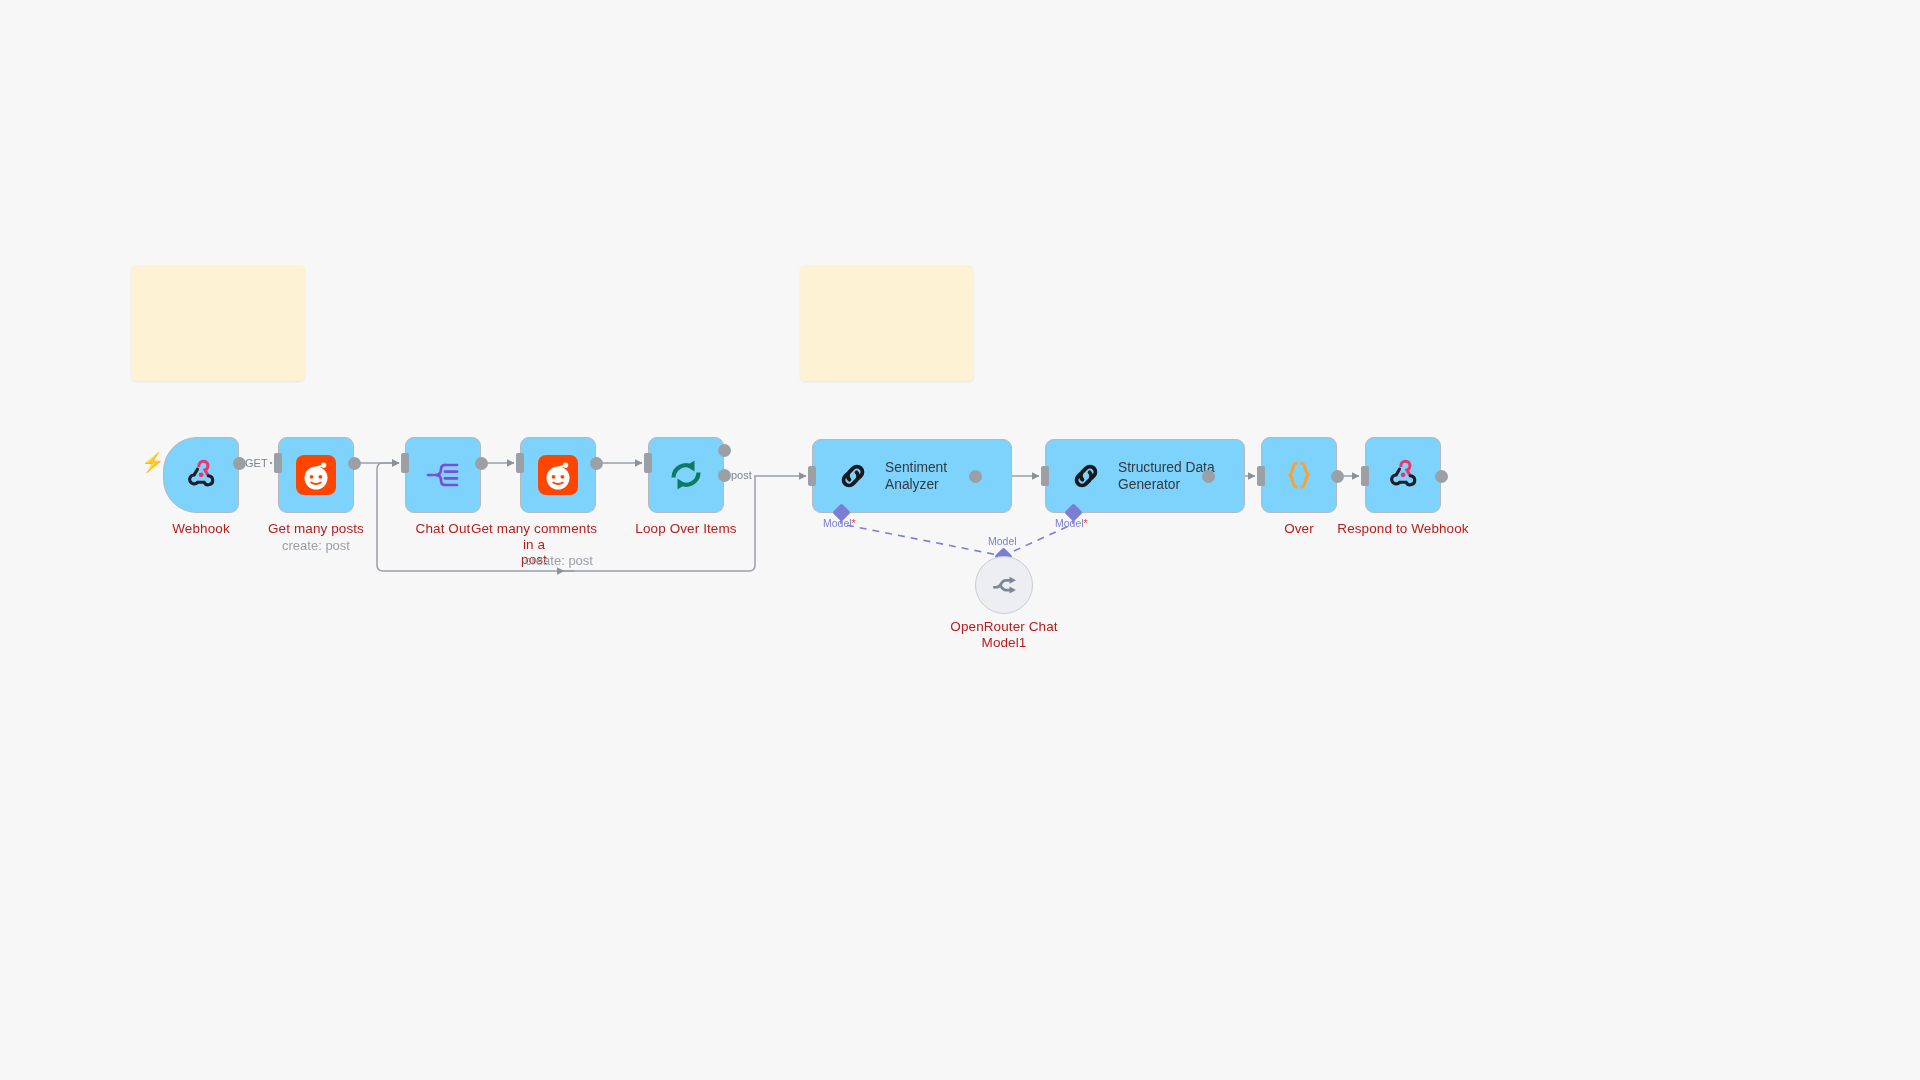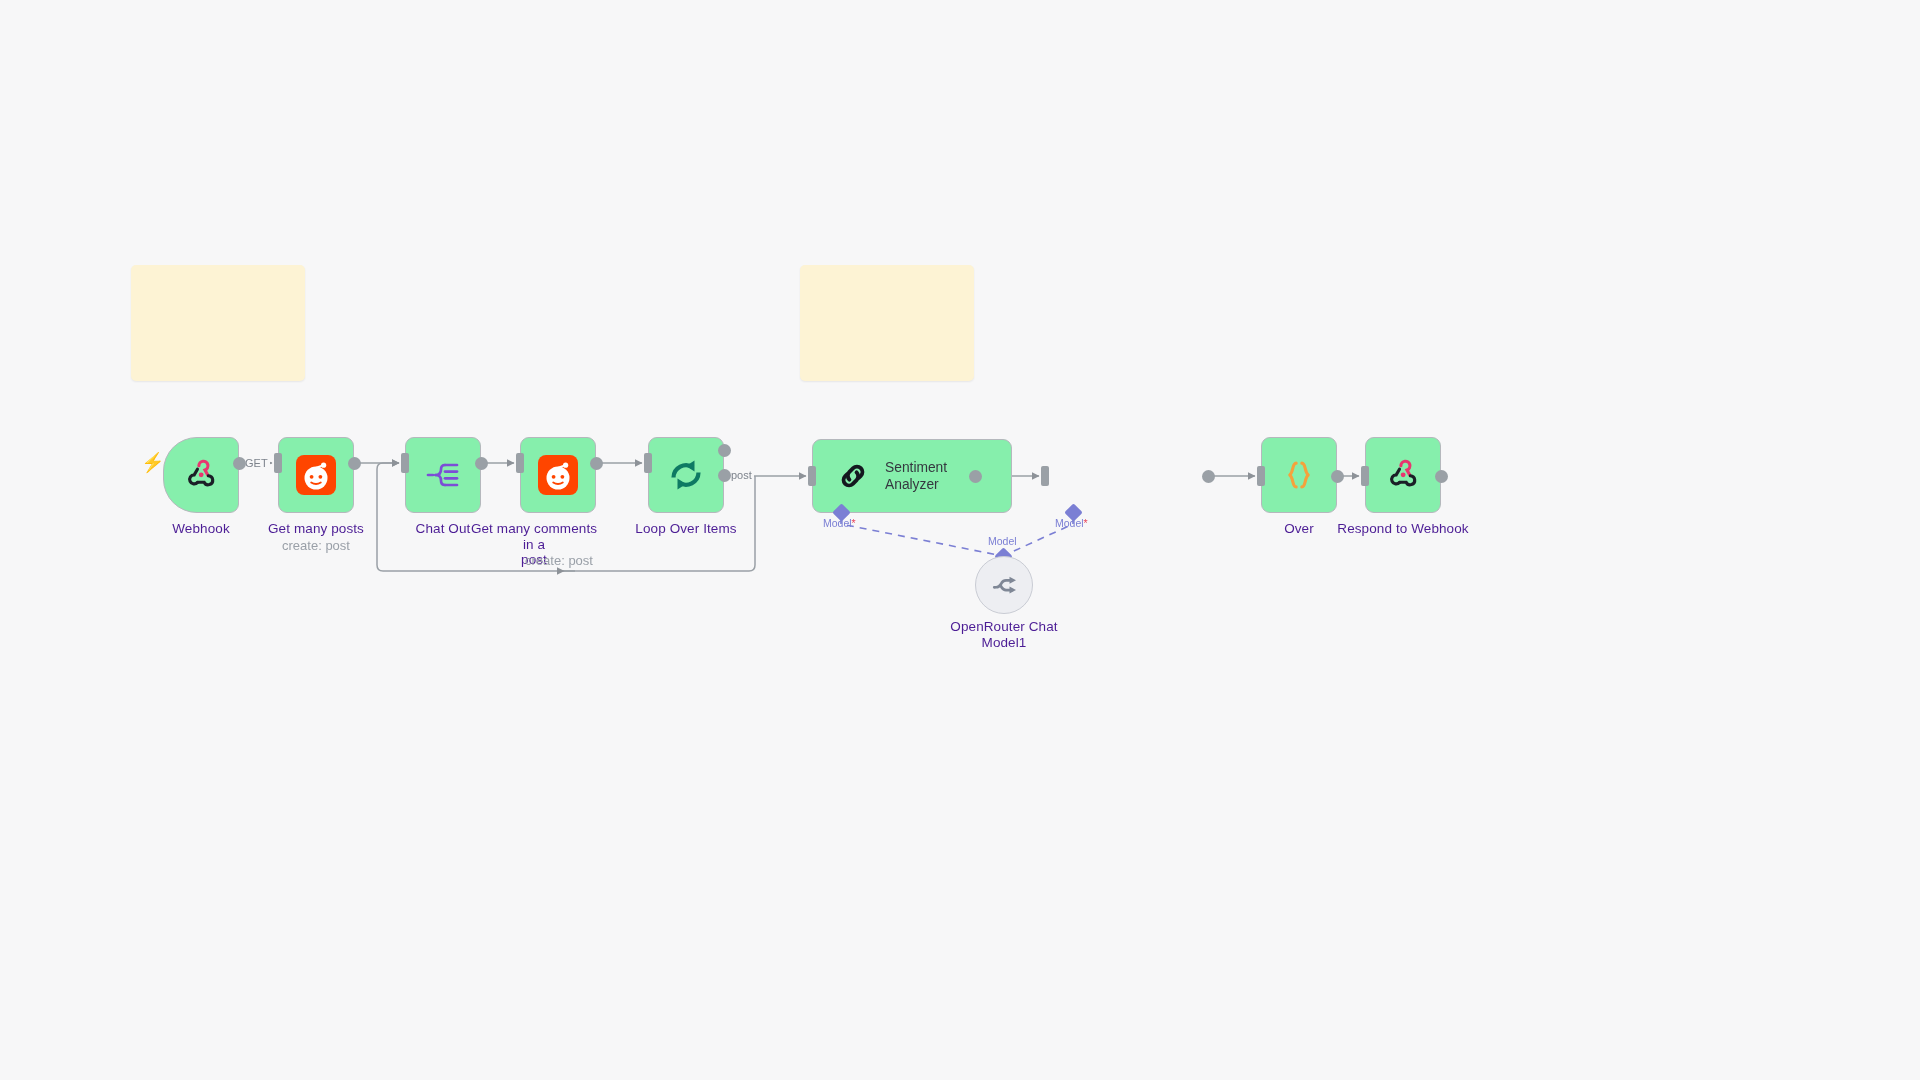--- a/index.html
+++ b/index.html
@@ -18,41 +18,41 @@
     border-radius:5px;
     box-shadow:0 1px 2px rgba(0,0,0,.07);
   }
 
   
   #edges { position:absolute; left:0; top:0; width:1920px; height:1080px; pointer-events:none; }
 
   
   .node {
     position:absolute;
-    background:#86efac;
+    background:#7dd3fc;
     border:1.4px solid #b5b8bd;
     border-radius:9px;
     display:flex; align-items:center; justify-content:center;
   }
   .node.sq { width:76px; height:76px; }
   .node.trigger { width:76px; height:76px; border-radius:34px 9px 9px 34px; }
   .node.wide {
     width:200px; height:74px;
     justify-content:flex-start; gap:14px; padding-left:22px;
   }
   .node.circle {
     width:58px; height:58px; border-radius:50%;
     background:#edeef2; border:1.4px solid #c9ccd4;
   }
 
   .nlabel {
     position:absolute;
     text-align:center;
     font-size:13.5px;
-    color:#4c1d95;
+    color:#b91c1c;
     line-height:15.5px;
     letter-spacing:.1px;
     white-space:pre-line;
   }
   .nsub {
     position:absolute;
     text-align:center;
     font-size:13px;
     color:#9aa0a8;
     line-height:14px;
@@ -210,20 +210,30 @@
         <path d="M9.6 14.4 A3.6 3.6 0 0 1 9.6 9.3 L12.1 6.8 A3.6 3.6 0 0 1 17.2 11.9 L16.0 13.1"></path>
         <path d="M14.4 9.6 A3.6 3.6 0 0 1 14.4 14.7 L11.9 17.2 A3.6 3.6 0 0 1 6.8 12.1 L8.0 10.9"></path>
       </g>
     </svg>
     <div class="wide-title">Sentiment
 Analyzer</div>
   </div>
   <div class="diamond" style="left:835px;top:506px;"></div>
   <div class="sublabel" style="left:823px;top:517px;"><span>Model</span><span class="req">*</span></div>
 
+  <div class="node wide" style="left:1045px;top:439px;">
+    <svg width="36" height="36" viewBox="0 0 24 24">
+      <g fill="none" stroke="#14181f" stroke-width="2.6" stroke-linecap="round">
+        <path d="M9.6 14.4 A3.6 3.6 0 0 1 9.6 9.3 L12.1 6.8 A3.6 3.6 0 0 1 17.2 11.9 L16.0 13.1"></path>
+        <path d="M14.4 9.6 A3.6 3.6 0 0 1 14.4 14.7 L11.9 17.2 A3.6 3.6 0 0 1 6.8 12.1 L8.0 10.9"></path>
+      </g>
+    </svg>
+    <div class="wide-title">Structured Data
+Generator</div>
+  </div>
   <div class="diamond" style="left:1067px;top:506px;"></div>
   <div class="sublabel" style="left:1055px;top:517px;"><span>Model</span><span class="req">*</span></div>
 
   <div class="node sq" style="left:1261px;top:437px;">
     <svg width="38" height="38" viewBox="0 0 24 24">
       <g fill="none" stroke="#f5a23c" stroke-width="2" stroke-linecap="round" stroke-linejoin="round">
         <path d="M10.2 4.5 C7.6 4.5 8.6 10.2 6.2 12 C8.6 13.8 7.6 19.5 10.2 19.5"></path>
         <path d="M13.8 4.5 C16.4 4.5 15.4 10.2 17.8 12 C15.4 13.8 16.4 19.5 13.8 19.5"></path>
       </g>
     </svg>

